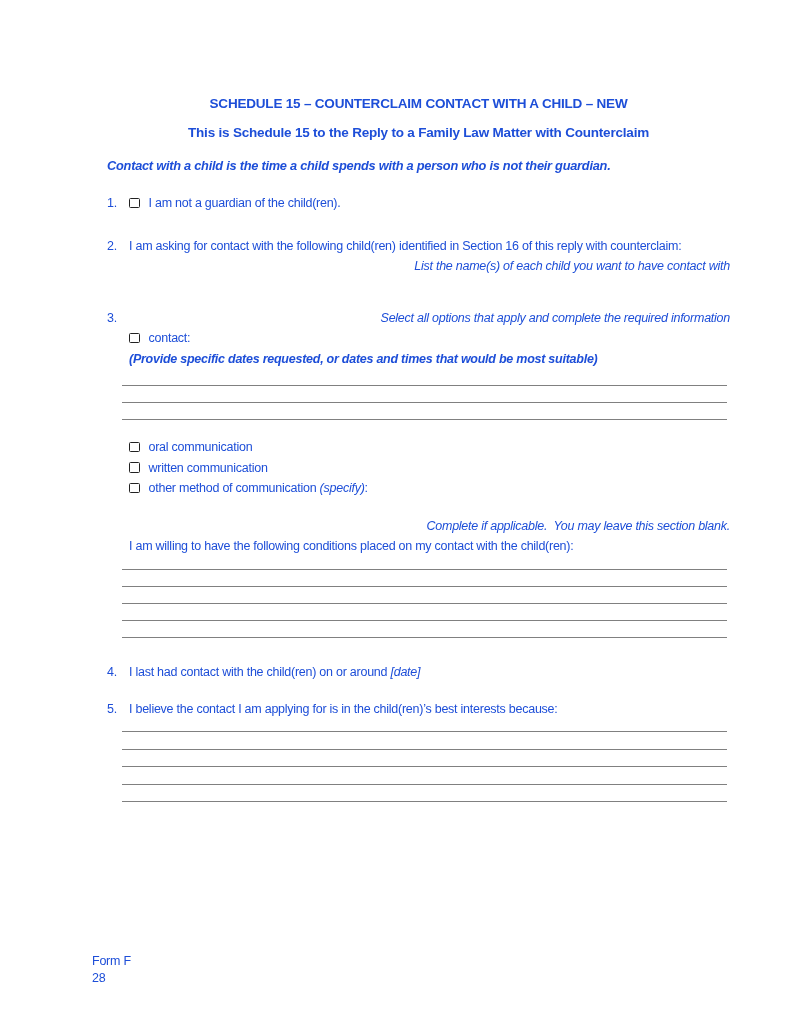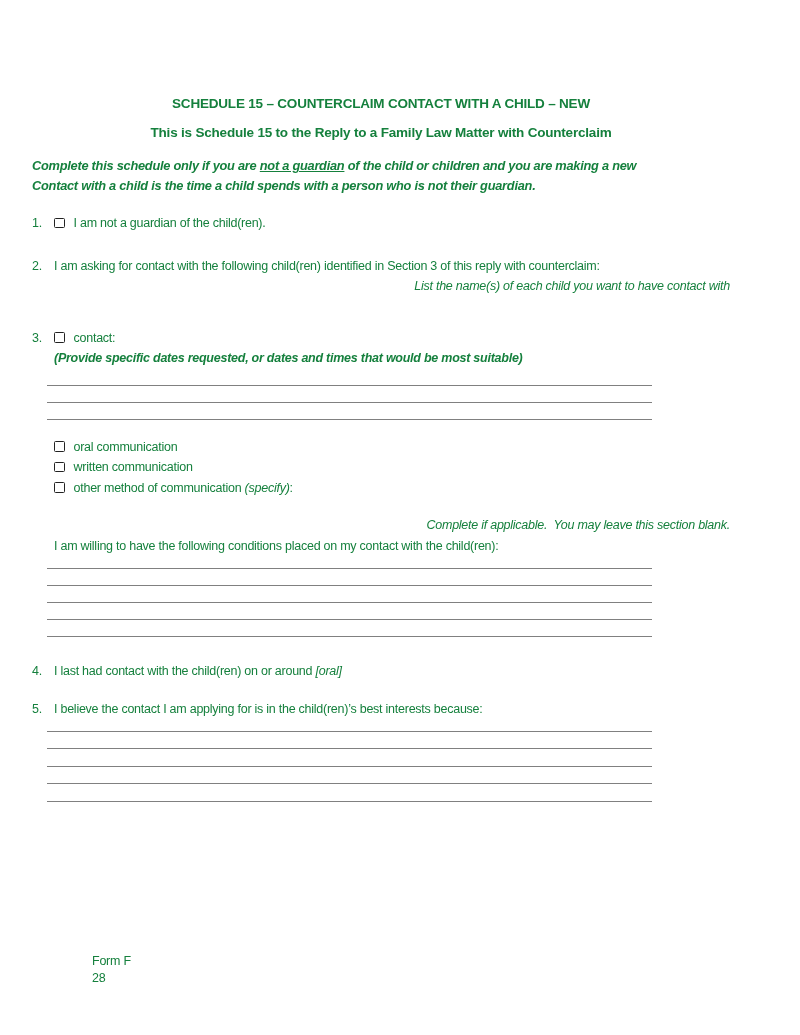--- a/index.html
+++ b/index.html
@@ -5,24 +5,24 @@
   * { margin: 0; padding: 0; box-sizing: border-box; }
   html, body { background: #e8e8e8; }
   .page {
     position: relative;
     width: 800px;
     height: 1035px;
     margin: 0 auto;
     background: #ffffff;
     overflow: hidden;
     font-family: "Liberation Sans", sans-serif;
-    color: #15803d;
+    color: #1d4ed8;
     font-size: 12.5px;
     letter-spacing: -0.25px;
-    padding: 95px 70px 0 32px;
+    padding: 95px 70px 0 107px;
   }
   h1.title, h2.subtitle {
     font-size: 13.5px;
     font-weight: bold;
     letter-spacing: -0.2px;
     line-height: 18px;
     text-align: center;
   }
   h2.subtitle { margin-top: 11px; }
   .intro {
@@ -76,42 +76,42 @@
 </style>
 </head>
 <body>
 
 <div class="page">
 
   <h1 class="title">SCHEDULE 15 – COUNTERCLAIM CONTACT WITH A CHILD – NEW</h1>
   <h2 class="subtitle">This is Schedule 15 to the Reply to a Family Law Matter with Counterclaim</h2>
 
   <div class="intro">
-    <div class="iline"><span>Complete this schedule only if you are </span><span class="u">not a guardian</span><span> of the child or children and you are making a new</span></div>
     <div class="iline">Contact with a child is the time a child spends with a person who is not their guardian.</div>
   </div>
 
   <div class="item m-item1">
     <span class="num t">1.</span>
     <div class="ibody t">
       <span class="cb"></span><span>I am not a guardian of the child(ren).</span>
     </div>
   </div>
 
   <div class="item m-item2">
     <span class="num t">2.</span>
     <div class="ibody">
-      <div class="t">I am asking for contact with the following child(ren) identified in Section 3 of this reply with counterclaim:</div>
+      <div class="t">I am asking for contact with the following child(ren) identified in Section 16 of this reply with counterclaim:</div>
       <div class="t hint">List the name(s) of each child you want to have contact with</div>
     </div>
   </div>
 
   <div class="item m-item3">
     <span class="num t">3.</span>
     <div class="ibody">
+      <div class="t hint">Select all options that apply and complete the required information</div>
 
       <div class="t">
         <span class="cb"></span><span>contact:</span>
       </div>
       <div class="t bold-italic">(Provide specific dates requested, or dates and times that would be most suitable)</div>
 
       <div class="lines lines-visits">
         <div class="write-line"></div>
       <div class="write-line"></div>
           <div class="write-line"></div>
@@ -138,21 +138,21 @@
           <div class="write-line"></div>
           <div class="write-line"></div>
           <div class="write-line"></div>
         </div>
     </div>
   </div>
 
   <div class="item m-item4">
     <span class="num t">4.</span>
     <div class="ibody t">
-      <span>I last had contact with the child(ren) on or around </span><span class="hint">[oral]</span>
+      <span>I last had contact with the child(ren) on or around </span><span class="hint">[date]</span>
     </div>
   </div>
 
   <div class="item m-item5">
     <span class="num t">5.</span>
     <div class="ibody">
       <div class="t">I believe the contact I am applying for is in the child(ren)’s best interests because:</div>
       <div class="lines lines-reasons">
         <div class="write-line"></div>
       <div class="write-line"></div>

